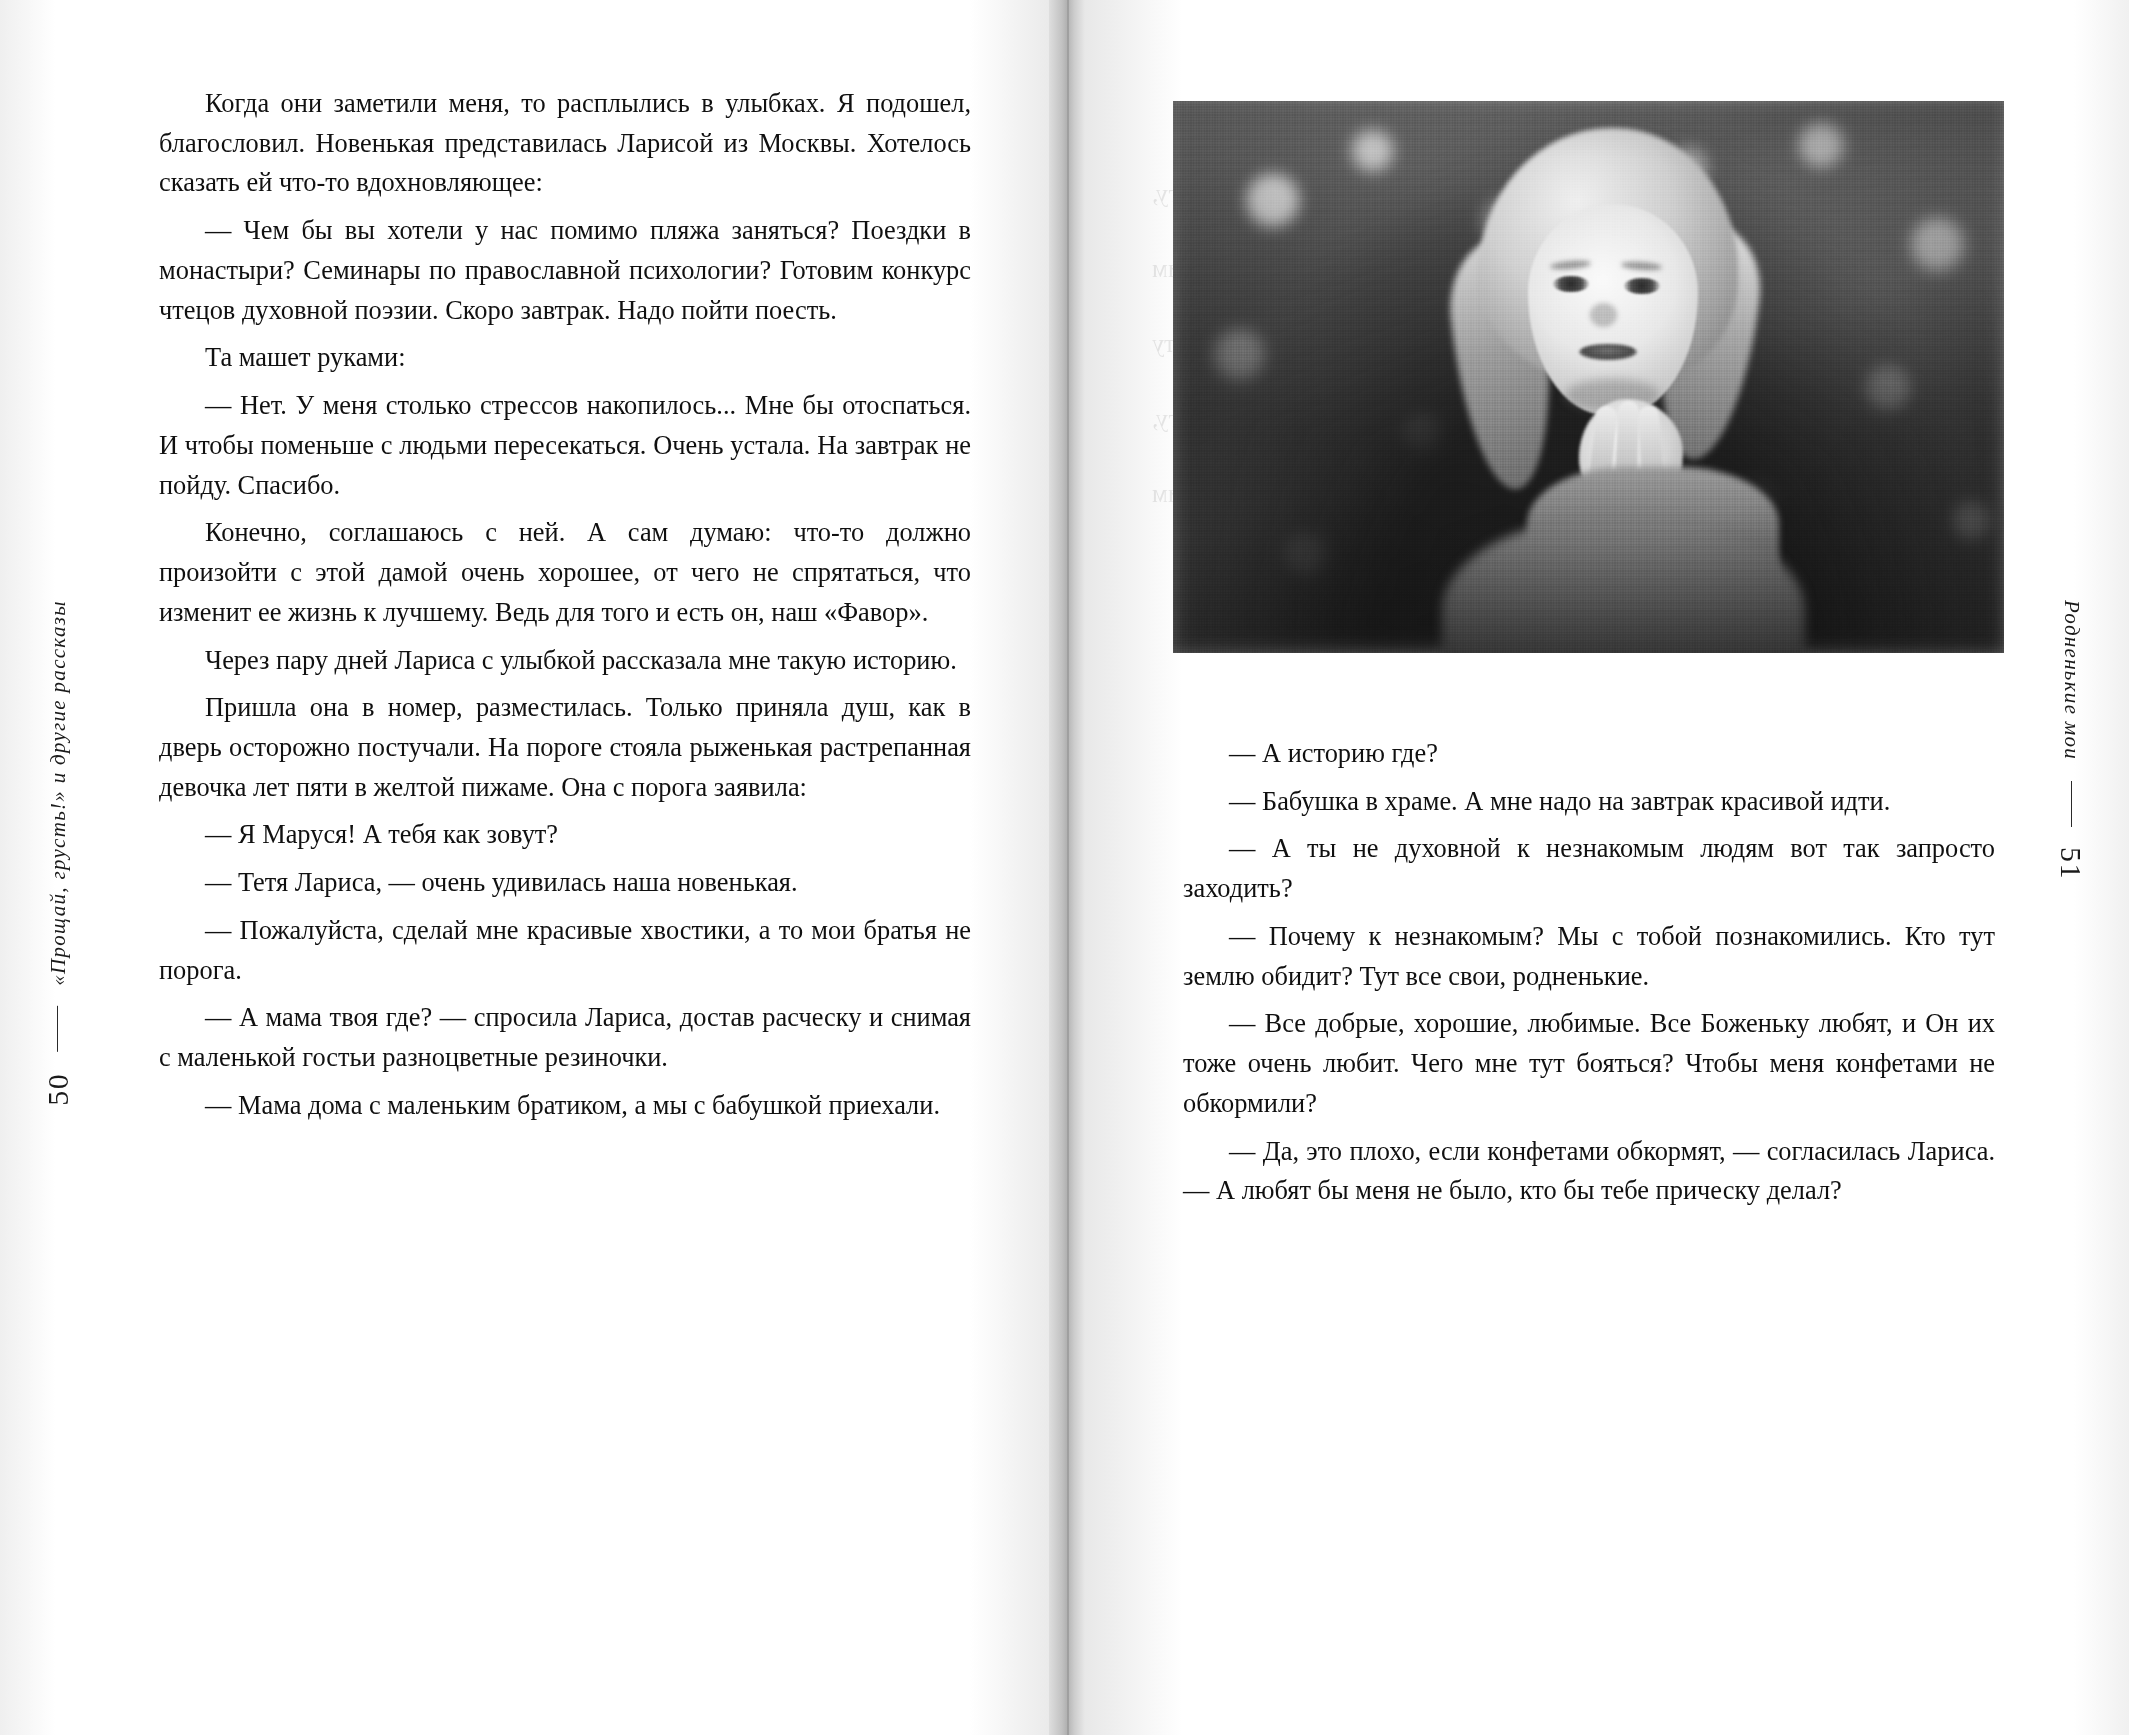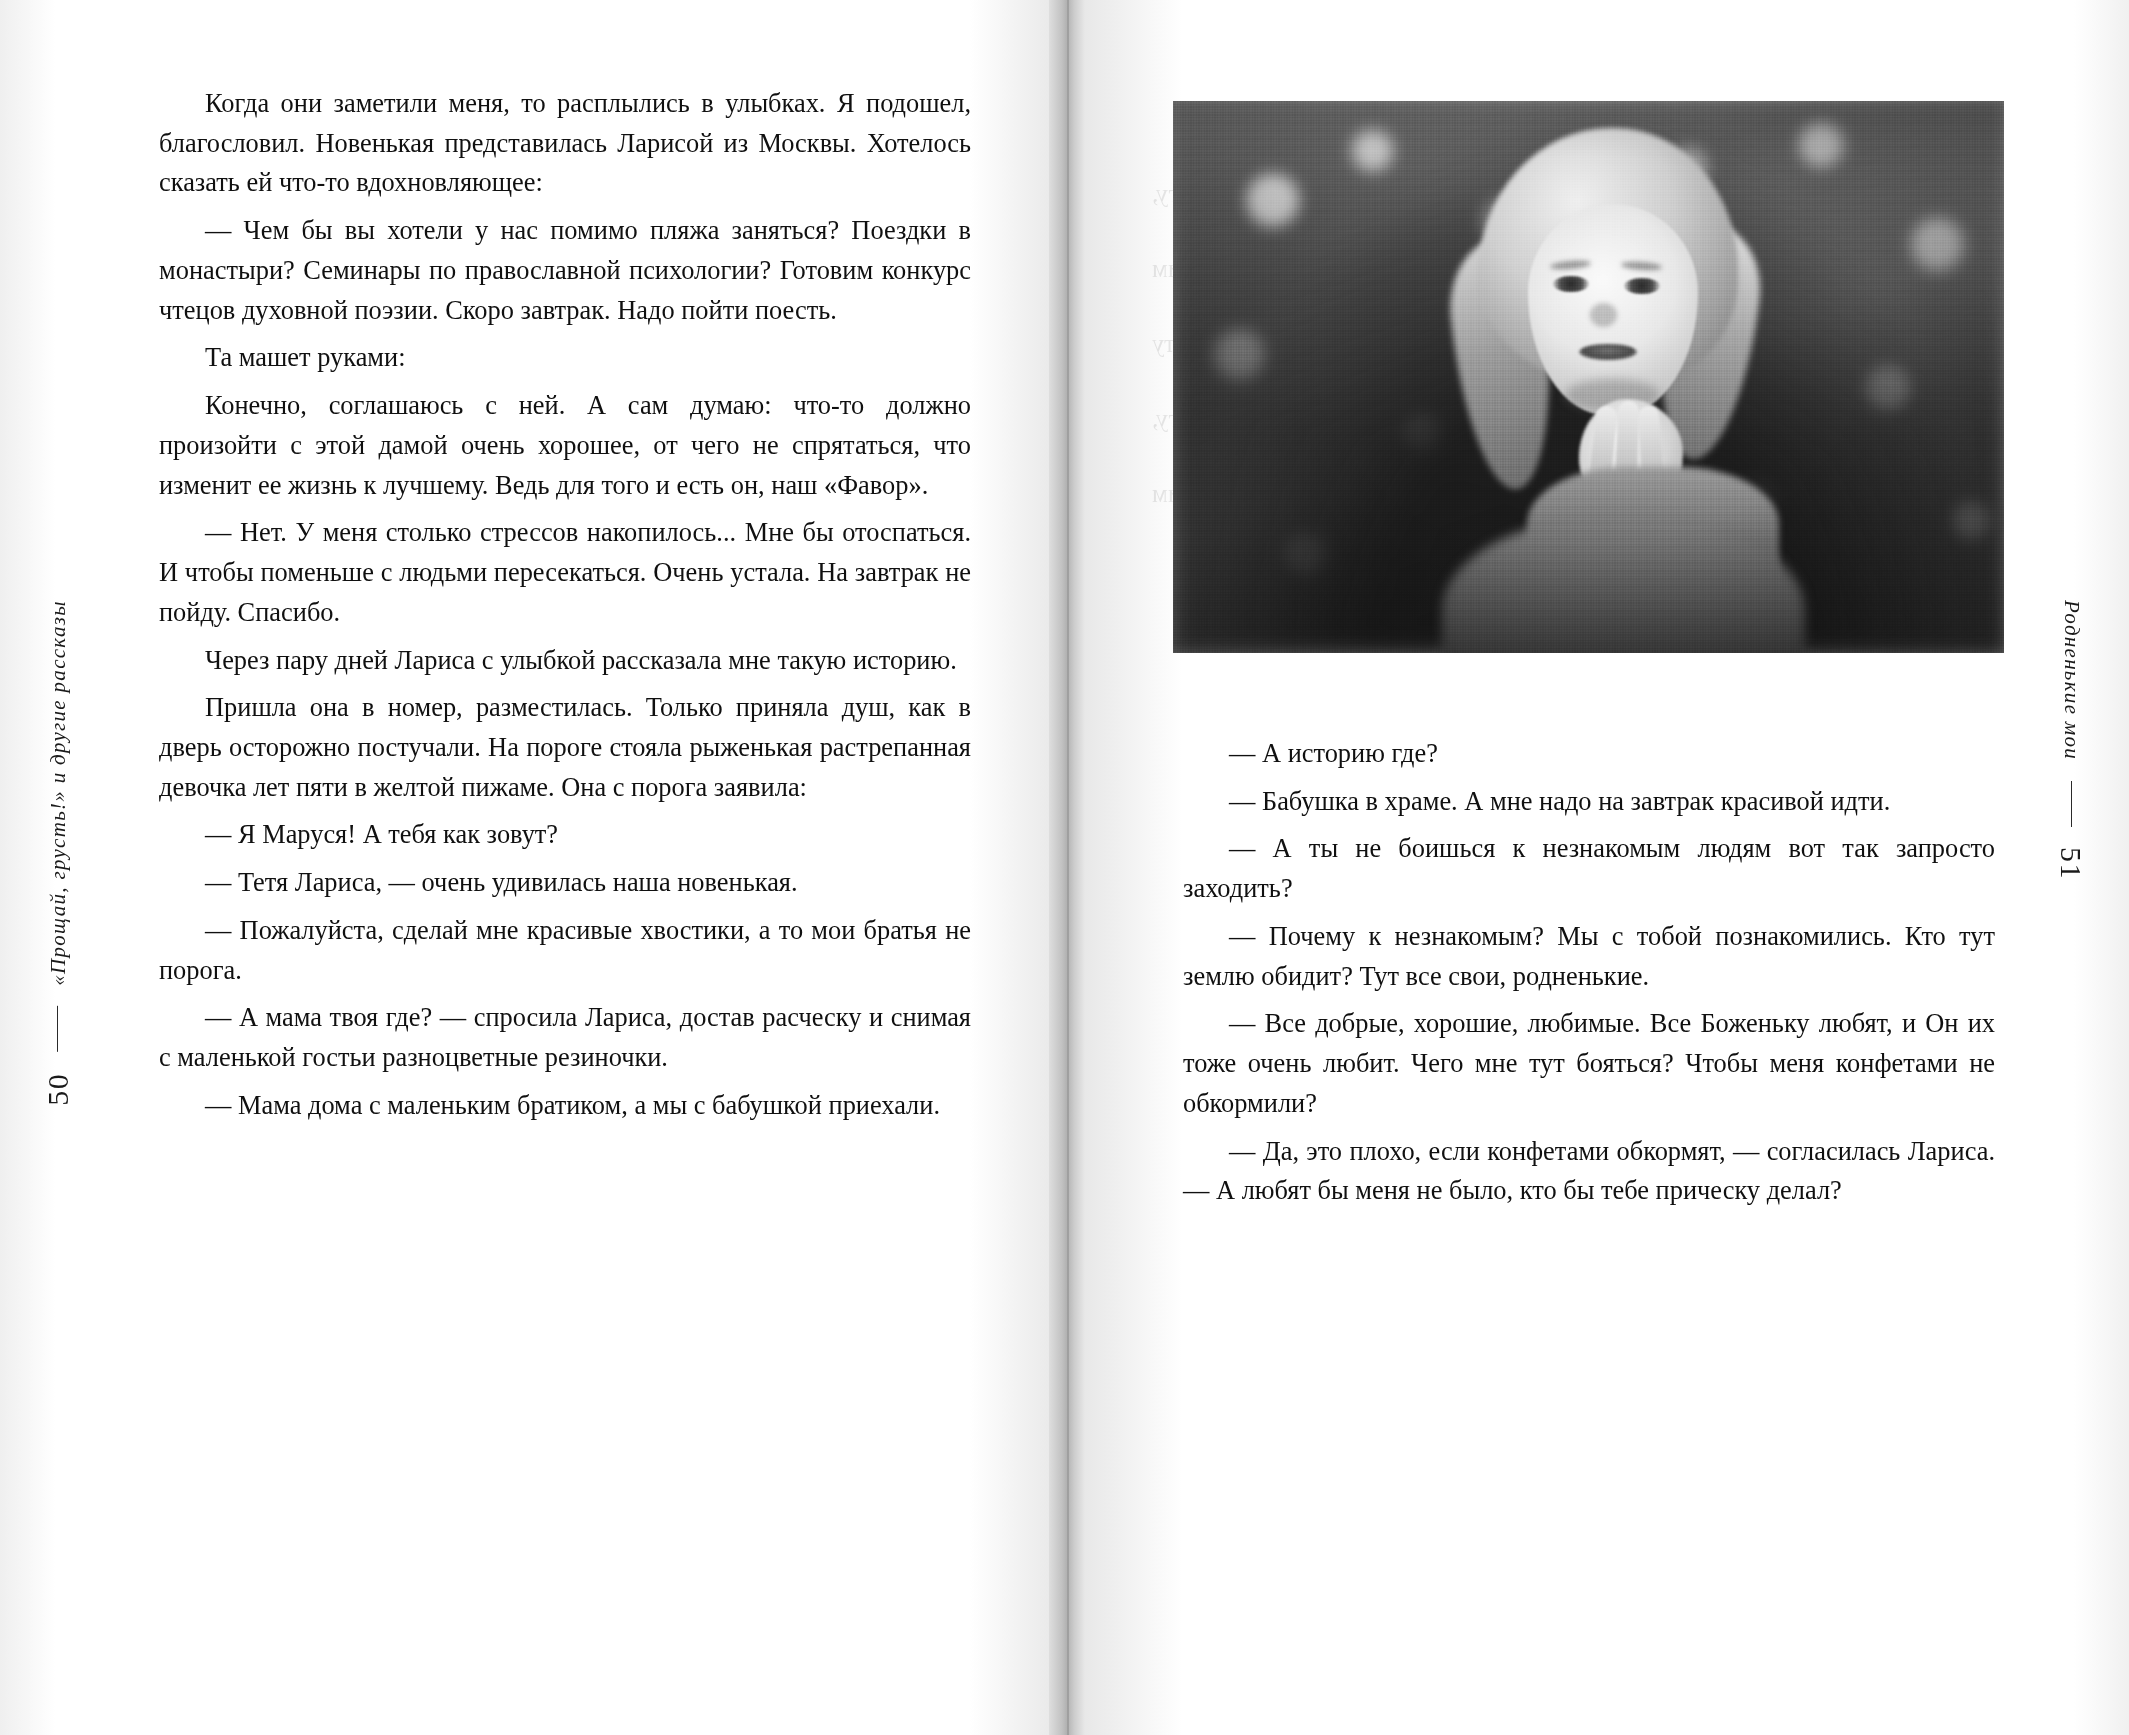--- a/index.html
+++ b/index.html
@@ -350,22 +350,22 @@
     <div class="vertical-block vertical-left">
       <span class="folio">50</span>
       <span class="folio-rule"></span>
       <span class="running-head">«Прощай, грусть!» и другие рассказы</span>
     </div>
 
     <div class="col col-left">
       <p>Когда они заметили меня, то расплылись в улыбках. Я подошел, благословил. Новенькая представилась Ларисой из Москвы. Хотелось сказать ей что-то вдохновляющее:</p>
       <p>— Чем бы вы хотели у нас помимо пляжа заняться? Поездки в монастыри? Семинары по православной психологии? Готовим конкурс чтецов духовной поэзии. Скоро завтрак. Надо пойти поесть.</p>
       <p>Та машет руками:</p>
+      <p>— Нет. У меня столько стрессов накопилось... Мне бы отоспаться. И чтобы поменьше с людьми пересекаться. Очень устала. На завтрак не пойду. Спасибо.</p>
       <p>Конечно, соглашаюсь с ней. А сам думаю: что-то должно произойти с этой дамой очень хорошее, от чего не спрятаться, что изменит ее жизнь к лучшему. Ведь для того и есть он, наш «Фавор».</p>
-      <p>— Нет. У меня столько стрессов накопилось... Мне бы отоспаться. И чтобы поменьше с людьми пересекаться. Очень устала. На завтрак не пойду. Спасибо.</p>
       <p>Через пару дней Лариса с улыбкой рассказала мне такую историю.</p>
       <p>Пришла она в номер, разместилась. Только приняла душ, как в дверь осторожно постучали. На пороге стояла рыженькая растрепанная девочка лет пяти в желтой пижаме. Она с порога заявила:</p>
       <p>— Я Маруся! А тебя как зовут?</p>
       <p>— Тетя Лариса, — очень удивилась наша новенькая.</p>
       <p>— Пожалуйста, сделай мне красивые хвостики, а то мои братья не порога.</p>
       <p>— А мама твоя где? — спросила Лариса, достав расческу и снимая с маленькой гостьи разноцветные резиночки.</p>
       <p>— Мама дома с маленьким братиком, а мы с бабушкой приехали.</p>
     </div>
   </div>
 
@@ -414,20 +414,20 @@
         <div class="shoulder"></div>
       </div>
       <div class="grain"></div>
       <div class="photo-vignette"></div>
     </div>
   </div>
 
   <div class="col col-right-bottom">
     <p>— А историю где?</p>
     <p>— Бабушка в храме. А мне надо на завтрак красивой идти.</p>
-    <p>— А ты не боишься к незнакомым людям вот так запросто заходить?</p>
+    <p>— А ты не духовной к незнакомым людям вот так запросто заходить?</p>
     <p>— Почему к незнакомым? Мы с тобой познакомились. Кто тут землю обидит? Тут все свои, родненькие.</p>
     <p>— Все добрые, хорошие, любимые. Все Боженьку любят, и Он их тоже очень любит. Чего мне тут бояться? Чтобы меня конфетами не обкормили?</p>
     <p>— Да, это плохо, если конфетами обкормят, — согласилась Лариса. — А любят бы меня не было, кто бы тебе прическу делал?</p>
   </div>
 
 </div>
 
 
 </body></html>

